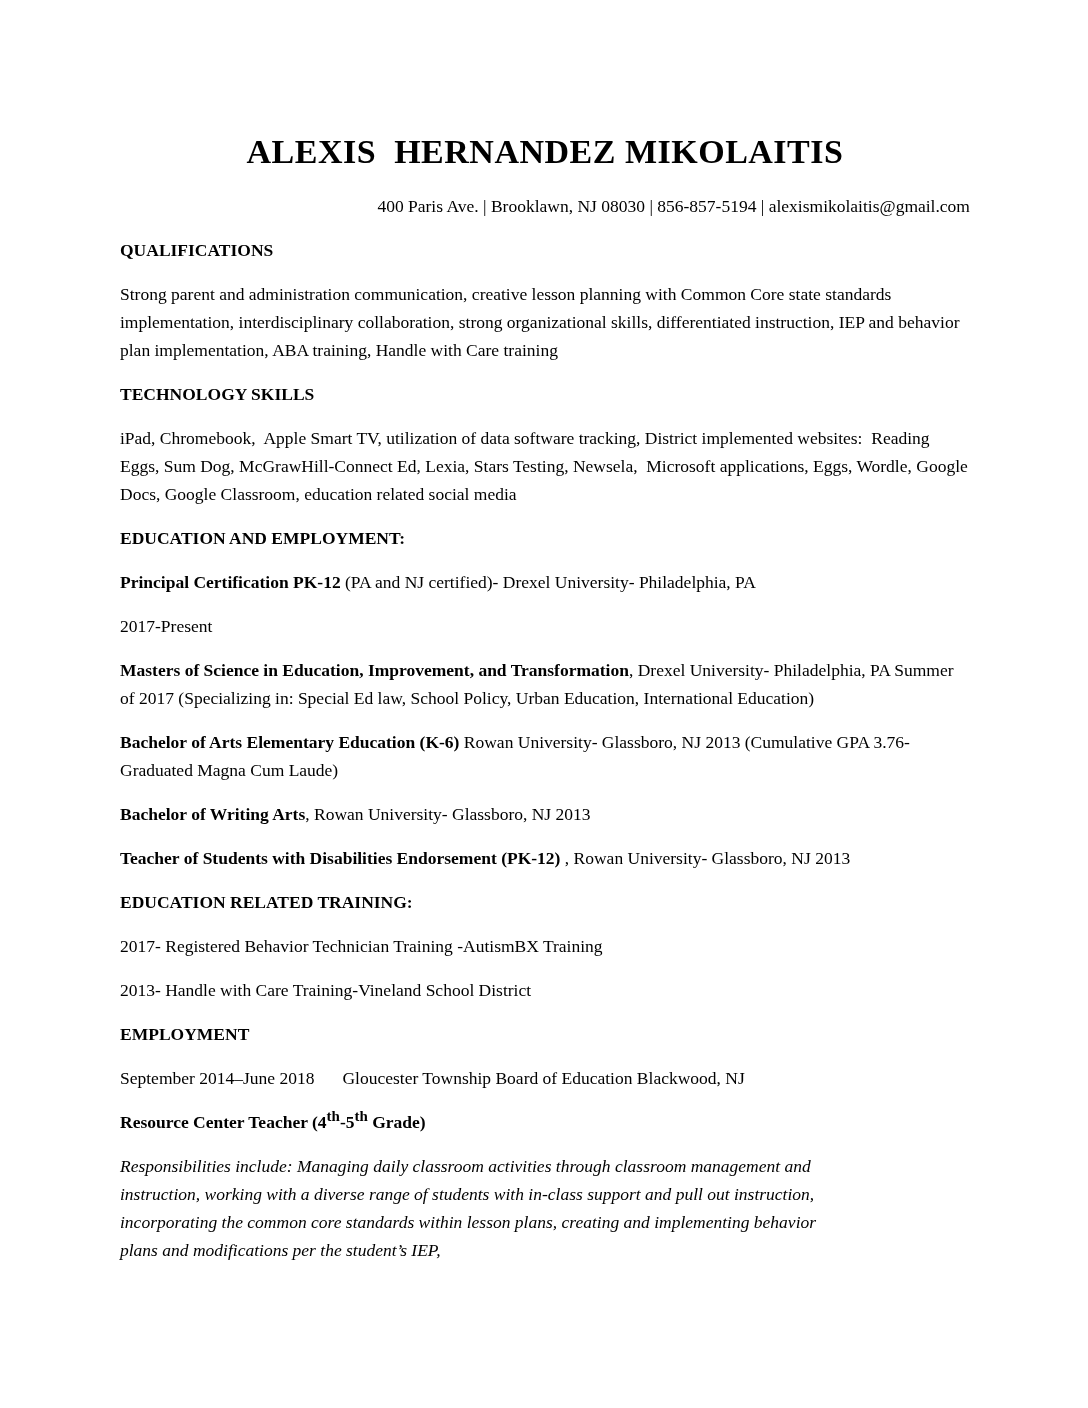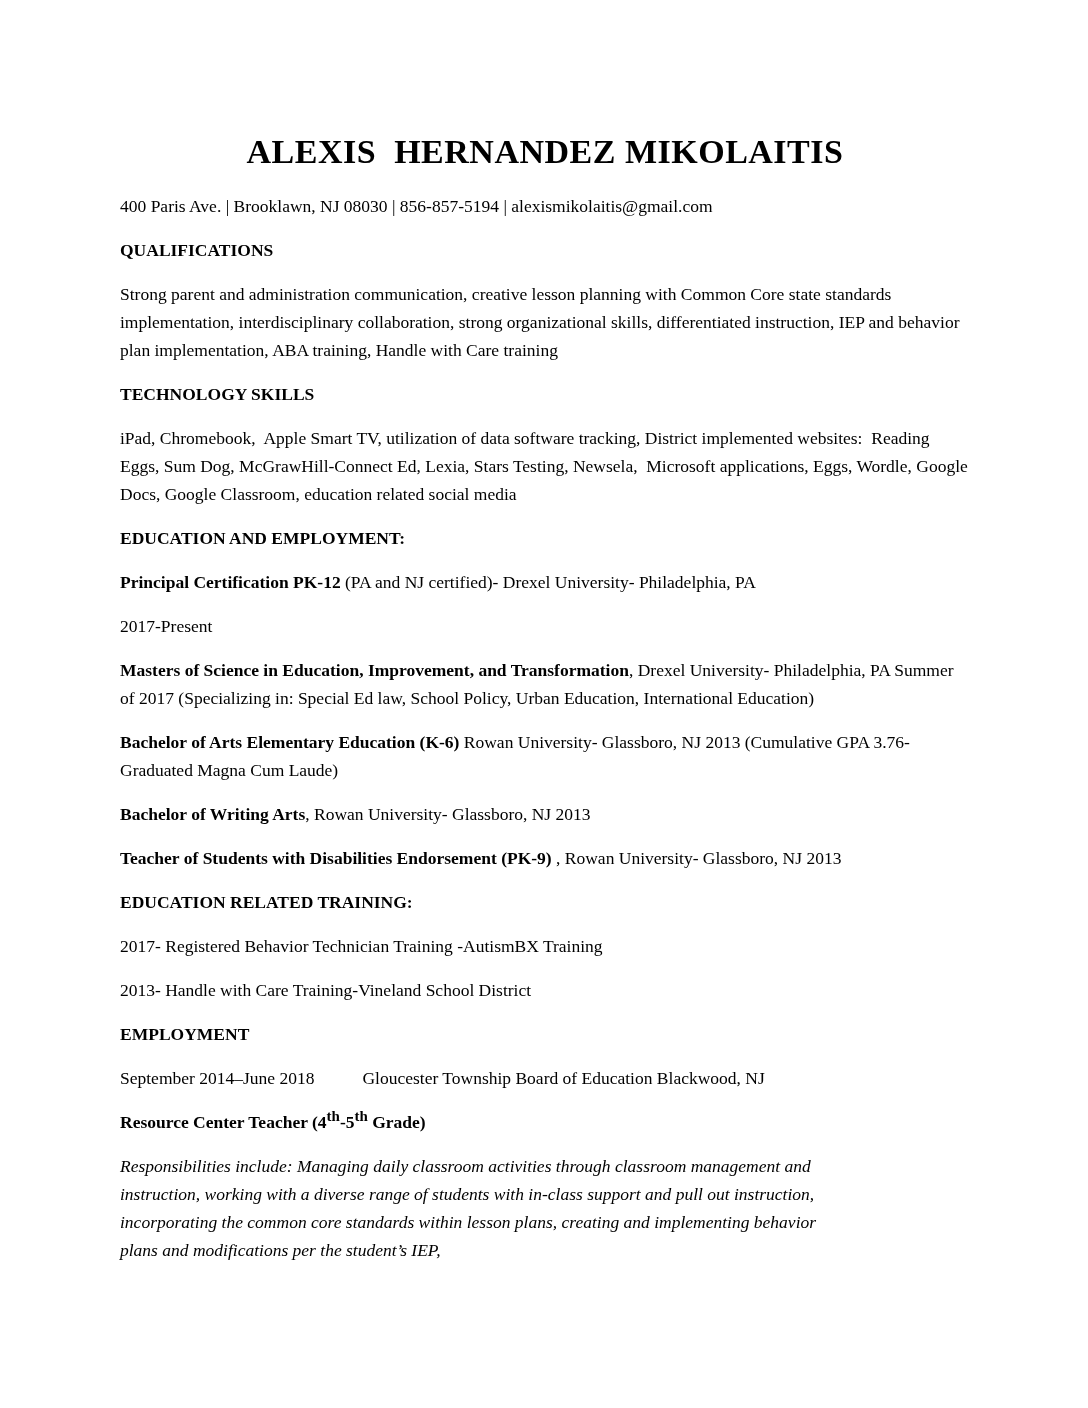--- a/index.html
+++ b/index.html
@@ -23,21 +23,21 @@
   .title {
     font-size: 34px;
     font-weight: bold;
     text-align: center;
     line-height: 48px;
     margin: 0 0 16px 0;
     white-space: pre-wrap;
     letter-spacing: 0.5px;
   }
   .contact {
-    text-align: left;
+    text-align: right;
   }
   p, h2 {
     font-size: 17.5px;
     line-height: 28px;
     margin: 0 0 16px 0;
     white-space: pre-wrap;
   }
   h2.heading {
     font-weight: bold;
     text-align: left;
@@ -53,21 +53,21 @@
   b, .bold {
     font-weight: bold;
   }
   sup {
     font-size: 15px;
     line-height: 0;
     vertical-align: super;
   }
   .tab-gap {
     display: inline-block;
-    margin-left: 48px;
+    margin-left: 28px;
   }
 </style>
 </head>
 <body>
 
 <div class="page">
 
   <h1 class="title">ALEXIS  HERNANDEZ MIKOLAITIS</h1>
 
   <p class="contact">400 Paris Ave. | Brooklawn, NJ 08030 | 856-857-5194 | alexismikolaitis@gmail.com</p>
@@ -83,21 +83,21 @@
   <p class="body-par"><b>Principal Certification PK-12</b><span> (PA and NJ certified)- Drexel University- Philadelphia, PA</span></p>
 
   <p class="body-par"><span>2017-Present</span></p>
 
   <p class="body-par"><b>Masters of Science in Education, Improvement, and Transformation</b><span>, Drexel University- Philadelphia, PA Summer of 2017 (Specializing in: Special Ed law, School Policy, Urban Education, International Education)</span></p>
 
   <p class="body-par"><b>Bachelor of Arts Elementary Education (K-6)</b><span> Rowan University- Glassboro, NJ 2013 (Cumulative GPA 3.76- Graduated Magna Cum Laude)</span></p>
 
   <p class="body-par"><b>Bachelor of Writing Arts</b><span>, Rowan University- Glassboro, NJ 2013</span></p>
 
-  <p class="body-par"><b>Teacher of Students with Disabilities Endorsement (PK-9)</b><span> , Rowan University- Glassboro, NJ 2013</span></p>
+  <p class="body-par"><b>Teacher of Students with Disabilities Endorsement (PK-12)</b><span> , Rowan University- Glassboro, NJ 2013</span></p>
 
   <h2 class="heading">EDUCATION RELATED TRAINING:</h2>
 
   <p class="body-par">2017- Registered Behavior Technician Training -AutismBX Training</p>
   <p class="body-par">2013- Handle with Care Training-Vineland School District</p>
 
   <h2 class="heading">EMPLOYMENT</h2>
 
   <p class="body-par"><span>September 2014–June 2018</span><span class="tab-gap">Gloucester Township Board of Education Blackwood, NJ</span></p>
 

